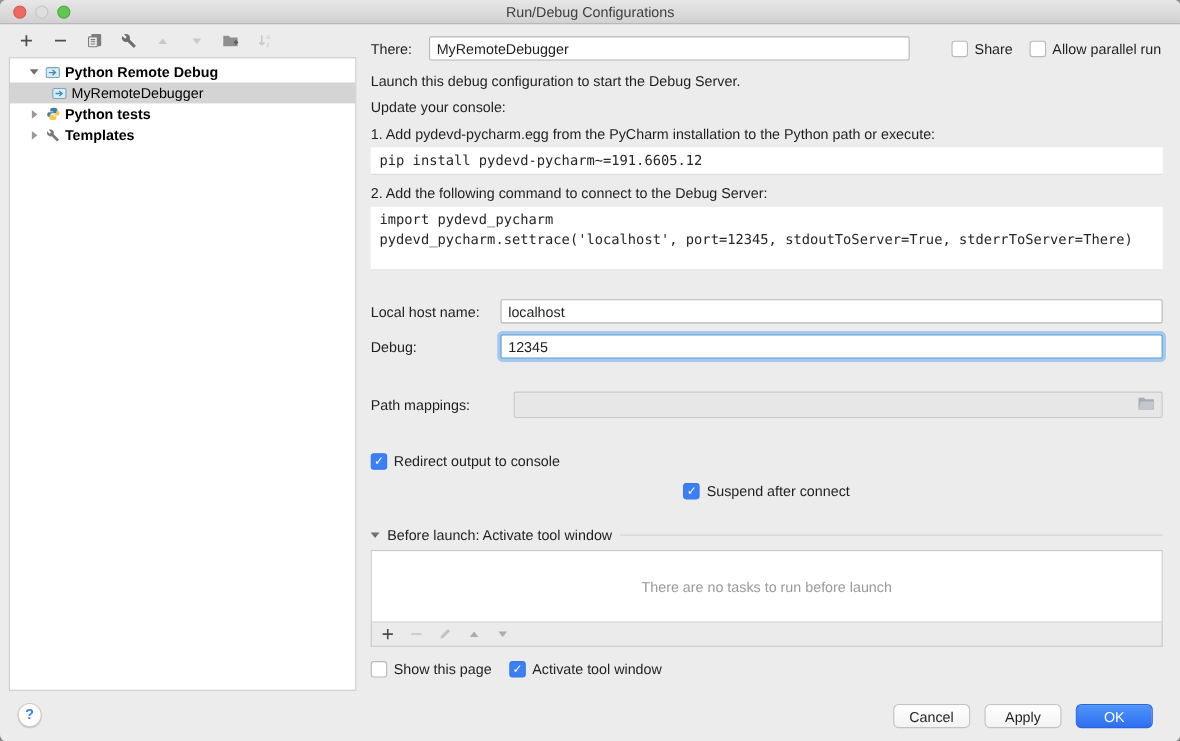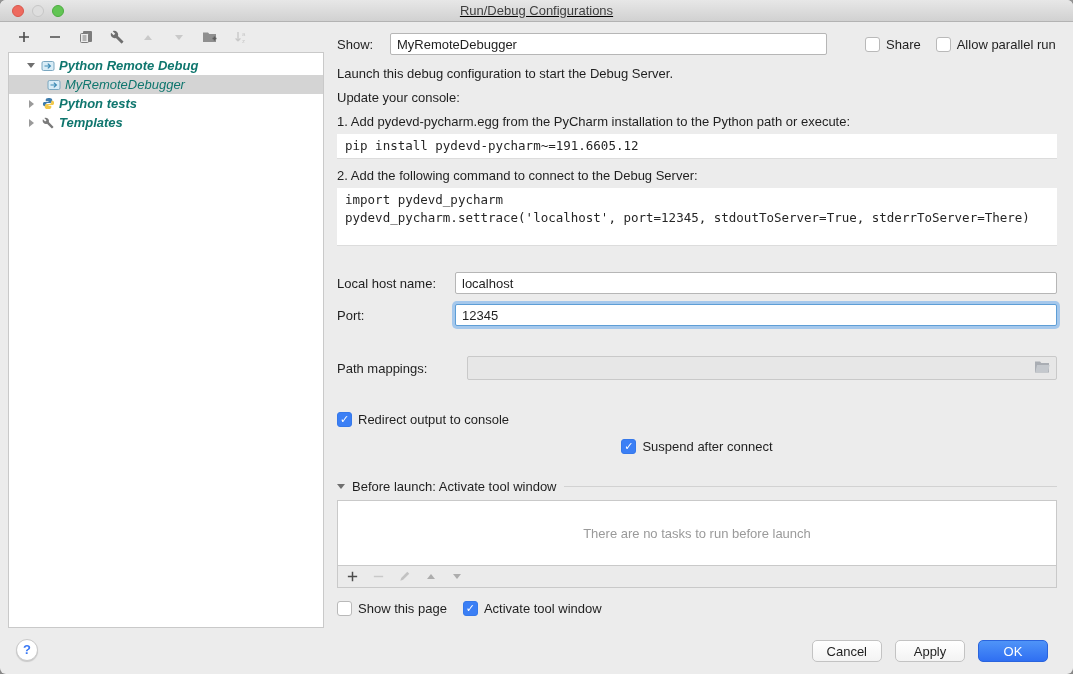--- a/index.html
+++ b/index.html
@@ -8,21 +8,21 @@
   .window {
     position: relative; width: 1073px; height: 674px;
     background: #ececec; border-radius: 6px; overflow: hidden;
     box-shadow: 0 10px 30px rgba(0,0,0,.3);
   }
   
   .titlebar {
     position: relative; height: 22px;
     background: linear-gradient(#e7e7e7, #d1d1d1);
     border-bottom: 1px solid #b3b3b3;
-    display: flex; align-items: center; justify-content: center; text-decoration: underline;
+    display: flex; align-items: center; justify-content: center;
   }
   .traffic { position: absolute; left: 12px; top: 5px; display: flex; gap: 8px; }
   .light { width: 12px; height: 12px; border-radius: 50%; display: inline-block; }
   .light.red   { background: #ee6a5f; border: 1px solid #d8574c; }
   .light.gray  { background: #dedede; border: 1px solid #c6c6c6; }
   .light.green { background: #62c554; border: 1px solid #4eab41; }
   .win-title { font-size: 13px; color: #3f3f3f; }
 
   .body { position: relative; height: 651px; display: flex; }
 
@@ -30,21 +30,21 @@
   .sidebar { position: relative; width: 324px; flex: none; }
   .side-toolbar {
     position: absolute; top: 0; left: 8px; height: 30px;
     display: flex; align-items: center; gap: 16px; padding-left: 8px;
   }
   .tb-icon { width: 15px; height: 15px; display: inline-flex; align-items: center; justify-content: center; }
   .tree-panel {
     position: absolute; top: 30px; left: 8px; width: 316px; height: 576px;
     background: #fff; border: 1px solid #c9c9c9; overflow: hidden; padding-top: 3px;
   }
-  .tree-row { display: flex; align-items: center; height: 19px; font-size: 13px; color: #0f766e; cursor: default; font-style: italic; }
+  .tree-row { display: flex; align-items: center; height: 19px; font-size: 13px; color: #000000; cursor: default; }
   .tree-row.bold { font-weight: bold; }
   .tree-row.selected { background: #d4d4d4; }
   .expander { width: 12px; height: 12px; display: inline-flex; align-items: center; justify-content: center; flex: none; }
   .expander.down::after { content:""; border-left:4px solid transparent; border-right:4px solid transparent; border-top:5px solid #6f6f6f; }
   .expander.right::after { content:""; border-top:4px solid transparent; border-bottom:4px solid transparent; border-left:5px solid #9a9a9a; }
   .tree-icon { width: 14px; height: 14px; margin: 0 4px 0 4px; display: inline-flex; align-items: center; justify-content: center; flex: none; }
   .indent-1 { padding-left: 16px; }
   .indent-2 { padding-left: 34px; }
   .help-btn {
     position: absolute; left: 16px; bottom: 12px; width: 22px; height: 22px;
@@ -229,21 +229,21 @@
           <span class="tree-label">Templates</span>
         </div>
       </div>
 
       <button class="help-btn">?</button>
     </div>
 
     <div class="main">
 
       <div class="row name-row">
-        <span class="name-label">Show:</span>
+        <span class="name-label">There:</span>
         <input class="text name-input" type="text" value="MyRemoteDebugger" style="">
         <span class="share-group row">
           <span class="cb"></span>
           <span class="cb-label">Share</span>
         </span>
         <span class="parallel-group row">
           <span class="cb"></span>
           <span class="cb-label">Allow parallel run</span>
         </span>
       </div>
@@ -259,21 +259,21 @@
       </div>
 
       <div class="gap-lg"></div>
 
       <div class="row field-row">
         <span class="field-label">Local host name:</span>
         <input class="text field-input" type="text" value="localhost" style="">
       </div>
 
       <div class="row field-row">
-        <span class="field-label">Port:</span>
+        <span class="field-label">Debug:</span>
         <input class="text field-input focused" type="text" value="12345" style="">
       </div>
 
       <div class="row path-row">
         <span class="field-label">Path mappings:</span>
         <div class="fake-field">
           <span>
             <svg width="16" height="13" viewBox="0 0 16 13">
                 <path d="M1 1.5h5l1.3 1.5H15v9.5H1z" fill="#a9adb3"></path>
                 <path d="M3 5h12.6L14 12.5H1.3z" fill="#c4c8cd"></path>

